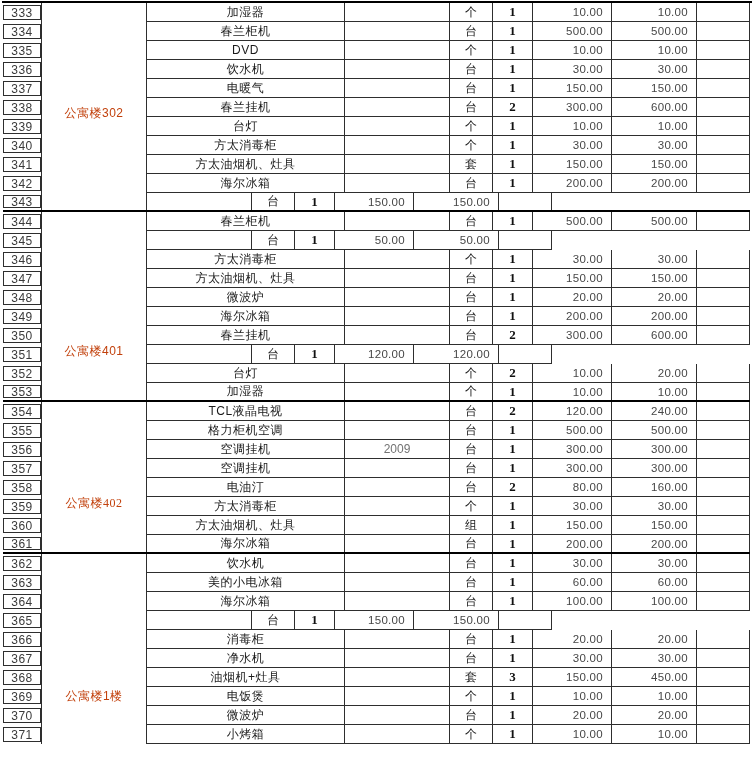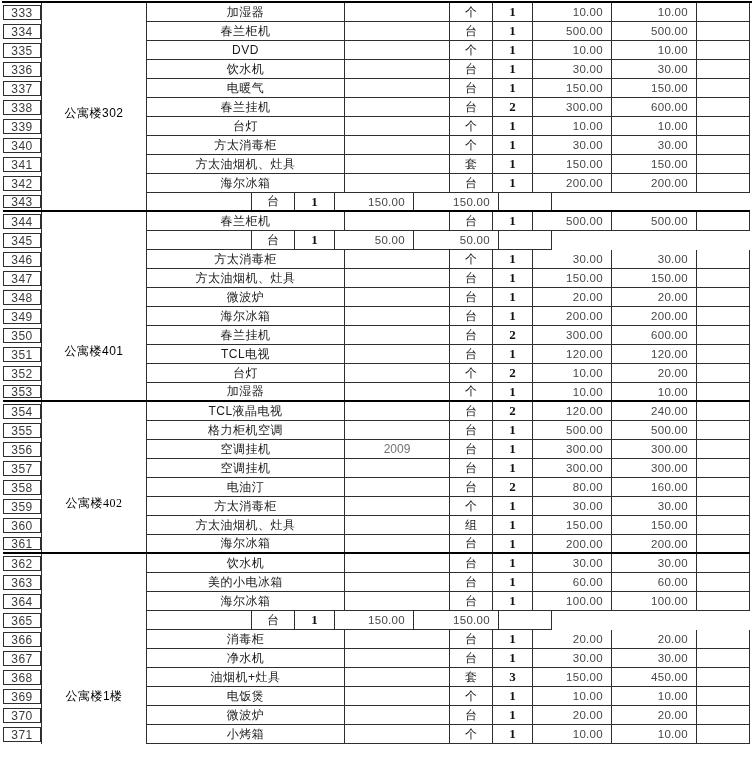--- a/index.html
+++ b/index.html
@@ -30,21 +30,21 @@
   .c-qty  { width:40px;  font-family:"Liberation Serif","DejaVu Serif",serif;
             font-weight:bold; font-size:13px; color:#111; }
   .c-price,.c-total { justify-content:flex-end; padding-right:8px;
             font-size:11.5px; color:#474747; letter-spacing:0.3px; }
   .c-price{ width:79px; }
   .c-total{ width:85px; }
   .c-end  { width:53px; }
   .loclabel {
     position:absolute; left:42px; width:104px;
     display:flex; align-items:center; justify-content:center;
-    font-size:12px; color:#000000; letter-spacing:0.5px; pointer-events:none;
+    font-size:12px; color:#c2410c; letter-spacing:0.5px; pointer-events:none;
   }
 </style>
 </head>
 <body>
 
 <div class="sheet">
   <div class="topline"></div>
   <div class="rows" id="rows">
       <div class="row">
         <div class="numwrap">
@@ -276,21 +276,20 @@
         <div class="c c-qty">2</div>
         <div class="c c-price">300.00</div>
         <div class="c c-total">600.00</div>
         <div class="c c-end"></div>
       </div>
       <div class="row">
         <div class="numwrap">
           <div class="numbox">351</div>
         </div>
         <div class="c c-loc"></div>
-        <div class="c c-item">TCL电视</div>
         <div class="c c-year"></div>
         <div class="c c-unit">台</div>
         <div class="c c-qty">1</div>
         <div class="c c-price">120.00</div>
         <div class="c c-total">120.00</div>
         <div class="c c-end"></div>
       </div>
       <div class="row">
         <div class="numwrap">
           <div class="numbox">352</div>

